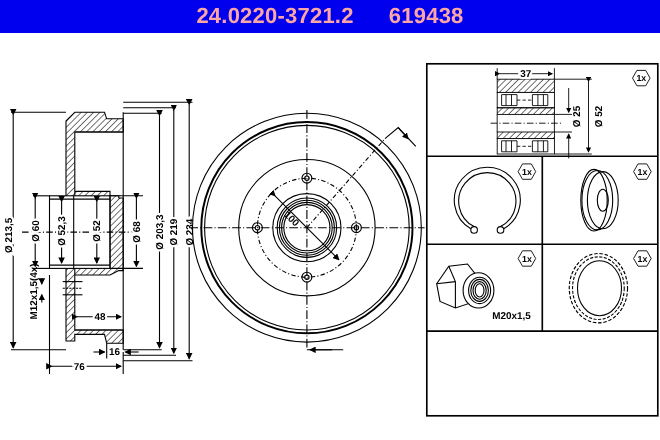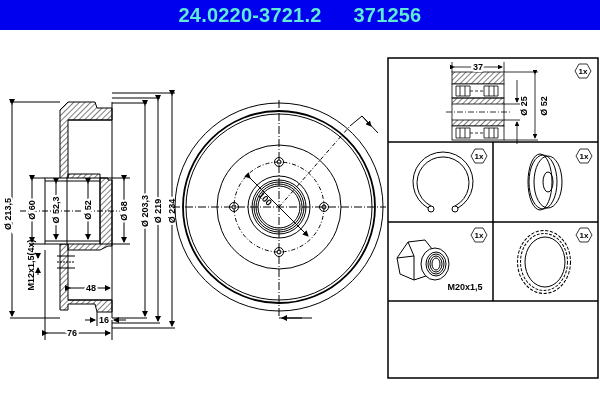--- a/index.html
+++ b/index.html
@@ -1,28 +1,28 @@
 <!DOCTYPE html>
 <html><head>
 <meta charset="utf-8">
 <style>
   html, body { margin: 0; padding: 0; }
   body { width: 600px; height: 400px; background: #ffffff; position: relative; overflow: hidden; font-family: "Liberation Sans", sans-serif; }
-  .header { position: absolute; left: 0; top: 0; width: 600px; height: 30px; background: #0000ee; color: #5eead4; display: flex; justify-content: center; align-items: center; gap: 32px; font-weight: bold; font-size: 20px; letter-spacing: 0.2px; }
+  .header { position: absolute; left: 0; top: 0; width: 600px; height: 30px; background: #0000ee; color: #fca5a5; display: flex; justify-content: center; align-items: center; gap: 32px; font-weight: bold; font-size: 20px; letter-spacing: 0.2px; }
   .header span { display: inline-block; }
   svg { position: absolute; left: 0; top: 0; }
   .dim { font-family: "Liberation Sans", sans-serif; font-weight: bold; font-size: 9px; fill: #000; }
   .qty { font-family: "Liberation Sans", sans-serif; font-weight: bold; font-size: 8px; fill: #000; }
 </style>
 </head>
 <body>
 
 <div class="header">
   <span>24.0220-3721.2</span>
-  <span>371256</span>
+  <span>619438</span>
 </div>
 
 <svg width="600" height="400" viewBox="0 0 600 400" xmlns="http://www.w3.org/2000/svg">
   <defs>
     <pattern id="hatch" patternUnits="userSpaceOnUse" width="4" height="4" patternTransform="rotate(45)">
       <line x1="0" y1="0" x2="0" y2="4" stroke="#000" stroke-width="1"></line>
     </pattern>
     <marker id="arr" markerWidth="6" markerHeight="6" refX="5" refY="3" orient="auto">
       <path d="M0,0 L6,3 L0,6 Z" fill="#000"></path>
     </marker>

